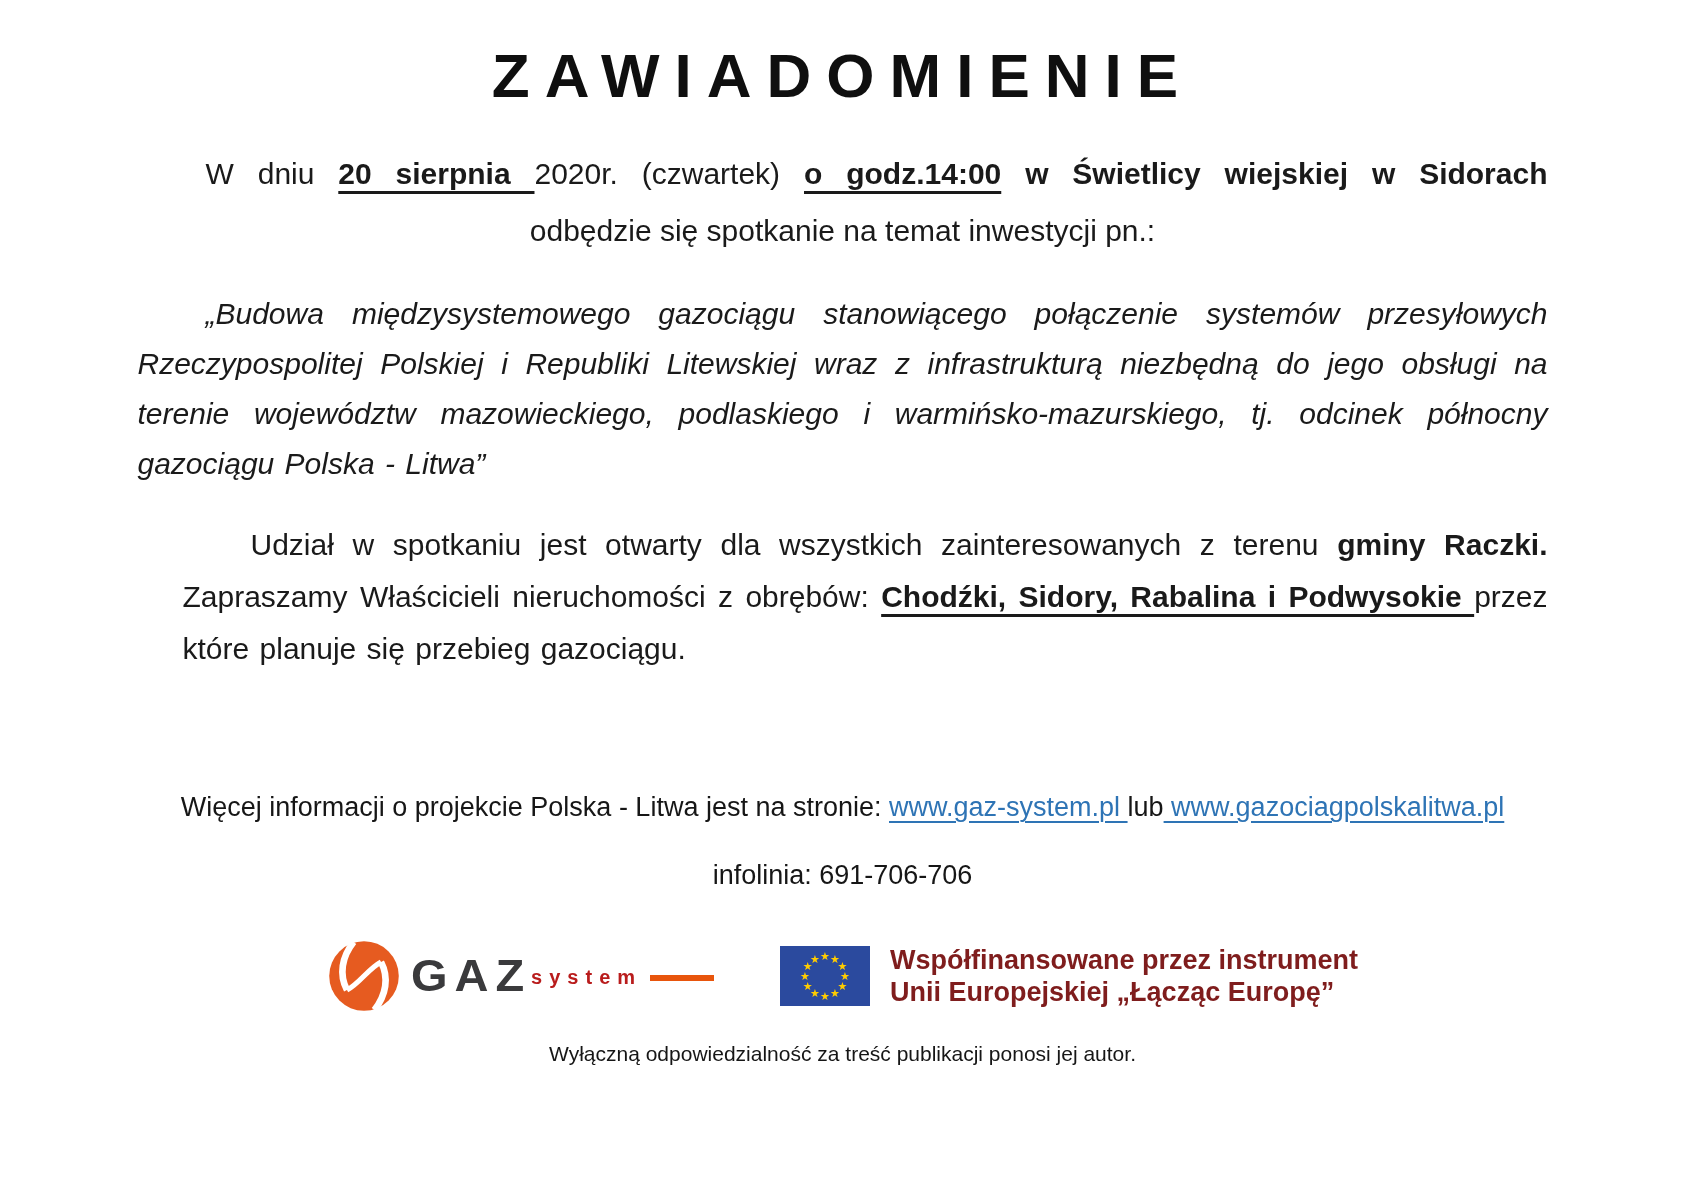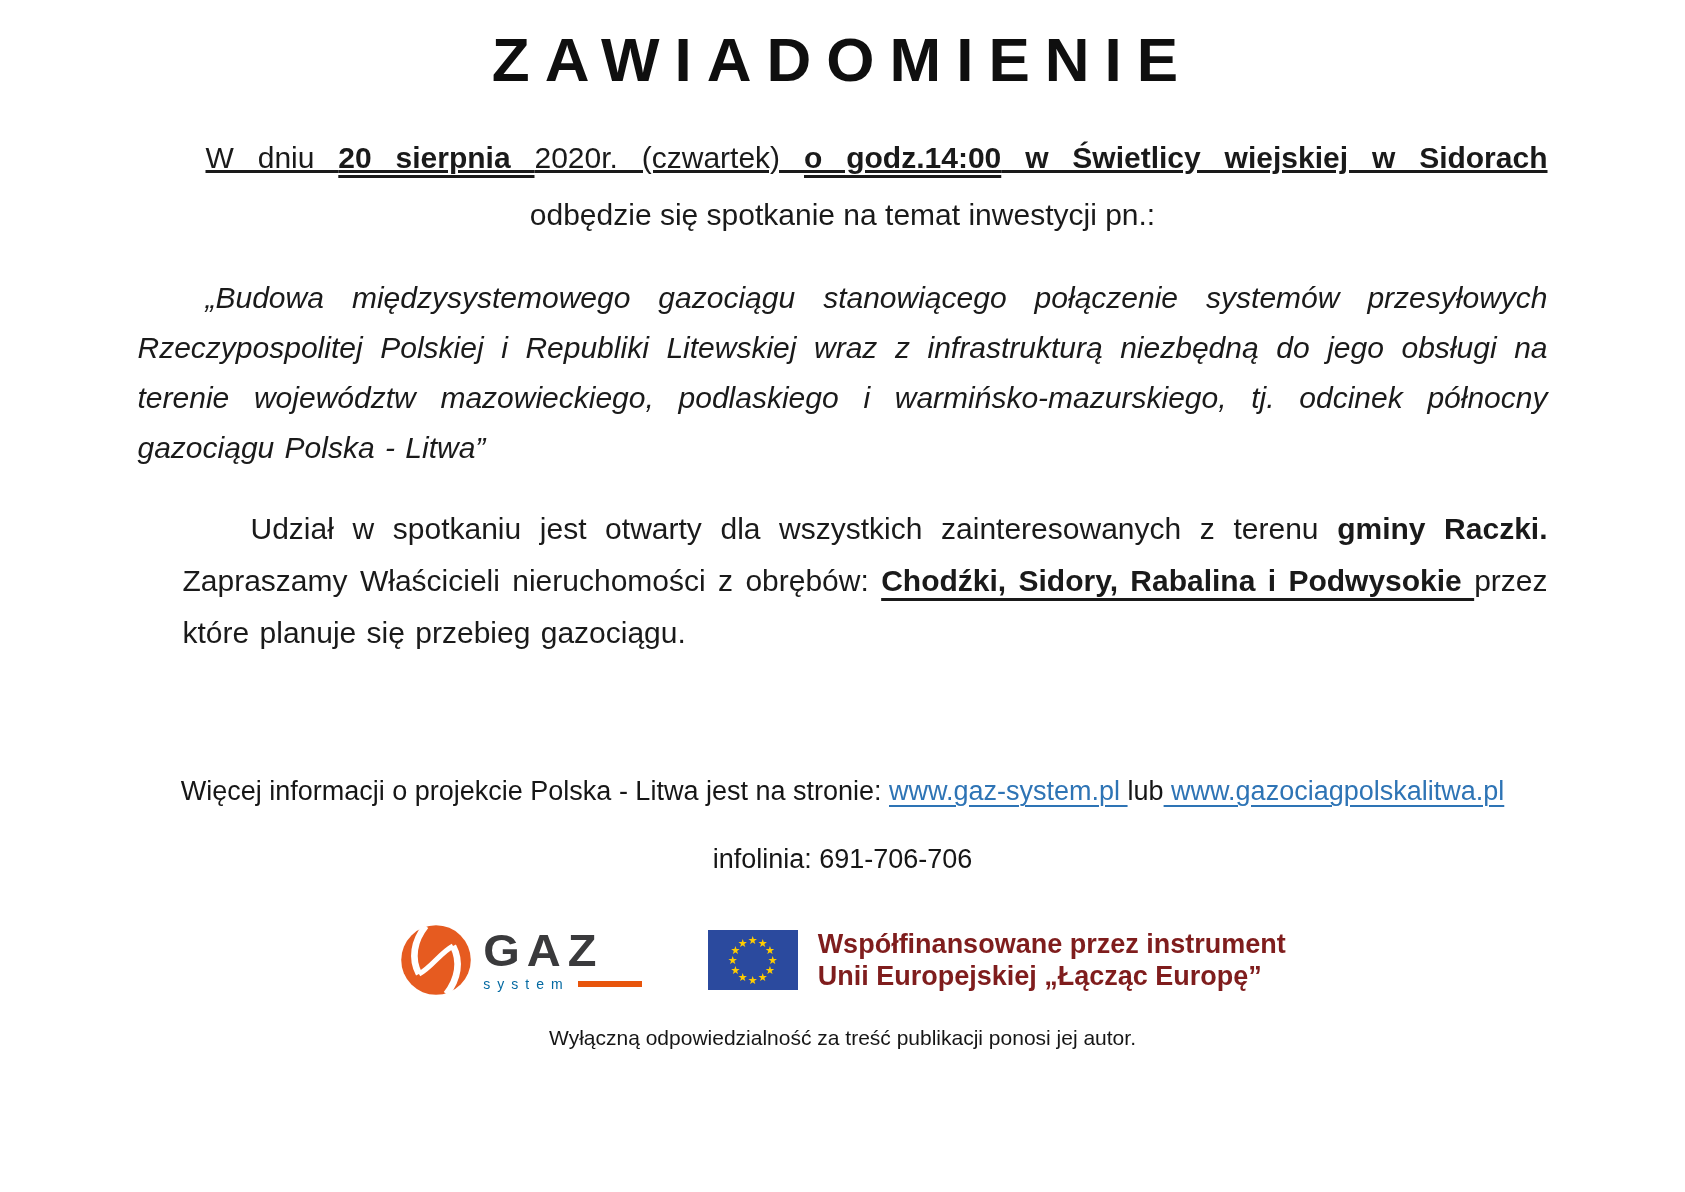--- a/index.html
+++ b/index.html
@@ -5,37 +5,37 @@
   html,body{margin:0;padding:0;background:#ffffff;}
   .page{
     position:relative;
     width:1685px;height:1192px;
     background:#ffffff;
     font-family:"Liberation Sans", sans-serif;
     color:#1a1a1a;
     overflow:hidden;
   }
   .title{
-    margin:0;padding-top:24px;
+    margin:0;padding-top:40px;
     text-align:center;
     font-size:62px;font-weight:700;
     letter-spacing:15px;
     color:#0f0f0f;
   }
   .content{width:1410px;margin:0 auto;}
   .para{
     font-size:30px;line-height:50px;
     margin:0;text-align:justify;text-indent:68px;
     word-spacing:2px;
   }
   .intro-l1{
     margin:34px 0 0 0;
     font-size:30px;line-height:57px;
     text-indent:68px;
-    text-align:justify;text-align-last:justify;text-decoration:underline;
+    text-align:justify;text-align-last:justify;
   }
   .intro-l2{
     margin:0;font-size:30px;line-height:57px;
     text-align:center;text-indent:0;
   }
   .b{font-weight:700;}
   .bu{
     font-weight:700;
     text-decoration:underline;
     text-decoration-thickness:3px;
@@ -54,27 +54,27 @@
     cursor:pointer;
   }
   .hotline{margin-top:28px;text-align:center;font-size:27px;line-height:40px;color:#161616;}
   .logos-row{
     margin-top:44px;
     display:flex;justify-content:center;align-items:center;gap:66px;
   }
   
   .gaz-logo{display:flex;align-items:center;gap:10px;}
   .gaz-icon{display:block;width:74px;height:74px;}
-  .gaz-text{display:flex;flex-direction:column;}
+  .gaz-text{display:flex;flex-direction:row;}
   .gaz-word{
     font-size:47px;font-weight:700;letter-spacing:7px;
     line-height:44px;color:#3a3a3c;transform:scaleY(0.96);
   }
   .gaz-sub-row{display:flex;align-items:center;gap:8px;margin-top:3px;}
-  .gaz-sub{font-size:14px;letter-spacing:7px;color:#0369a1;}
+  .gaz-sub{font-size:20px;letter-spacing:7px;color:#b91c1c;font-weight:bold;}
   .gaz-bar{width:64px;height:6px;background:#e8550c;}
   
   .eu-block{display:flex;align-items:center;gap:20px;}
   .eu-flag{position:relative;width:90px;height:60px;background:#2b4a9e;}
   .eu-flag .star{
     position:absolute;left:50%;top:50%;
     width:12px;height:12px;margin-left:-6px;margin-top:-6px;
     color:#ffcc00;font-size:11px;line-height:12px;text-align:center;
   }
   .eu-flag .star:nth-child(1){transform:rotate(0deg)   translateY(-20px) rotate(0deg);}

